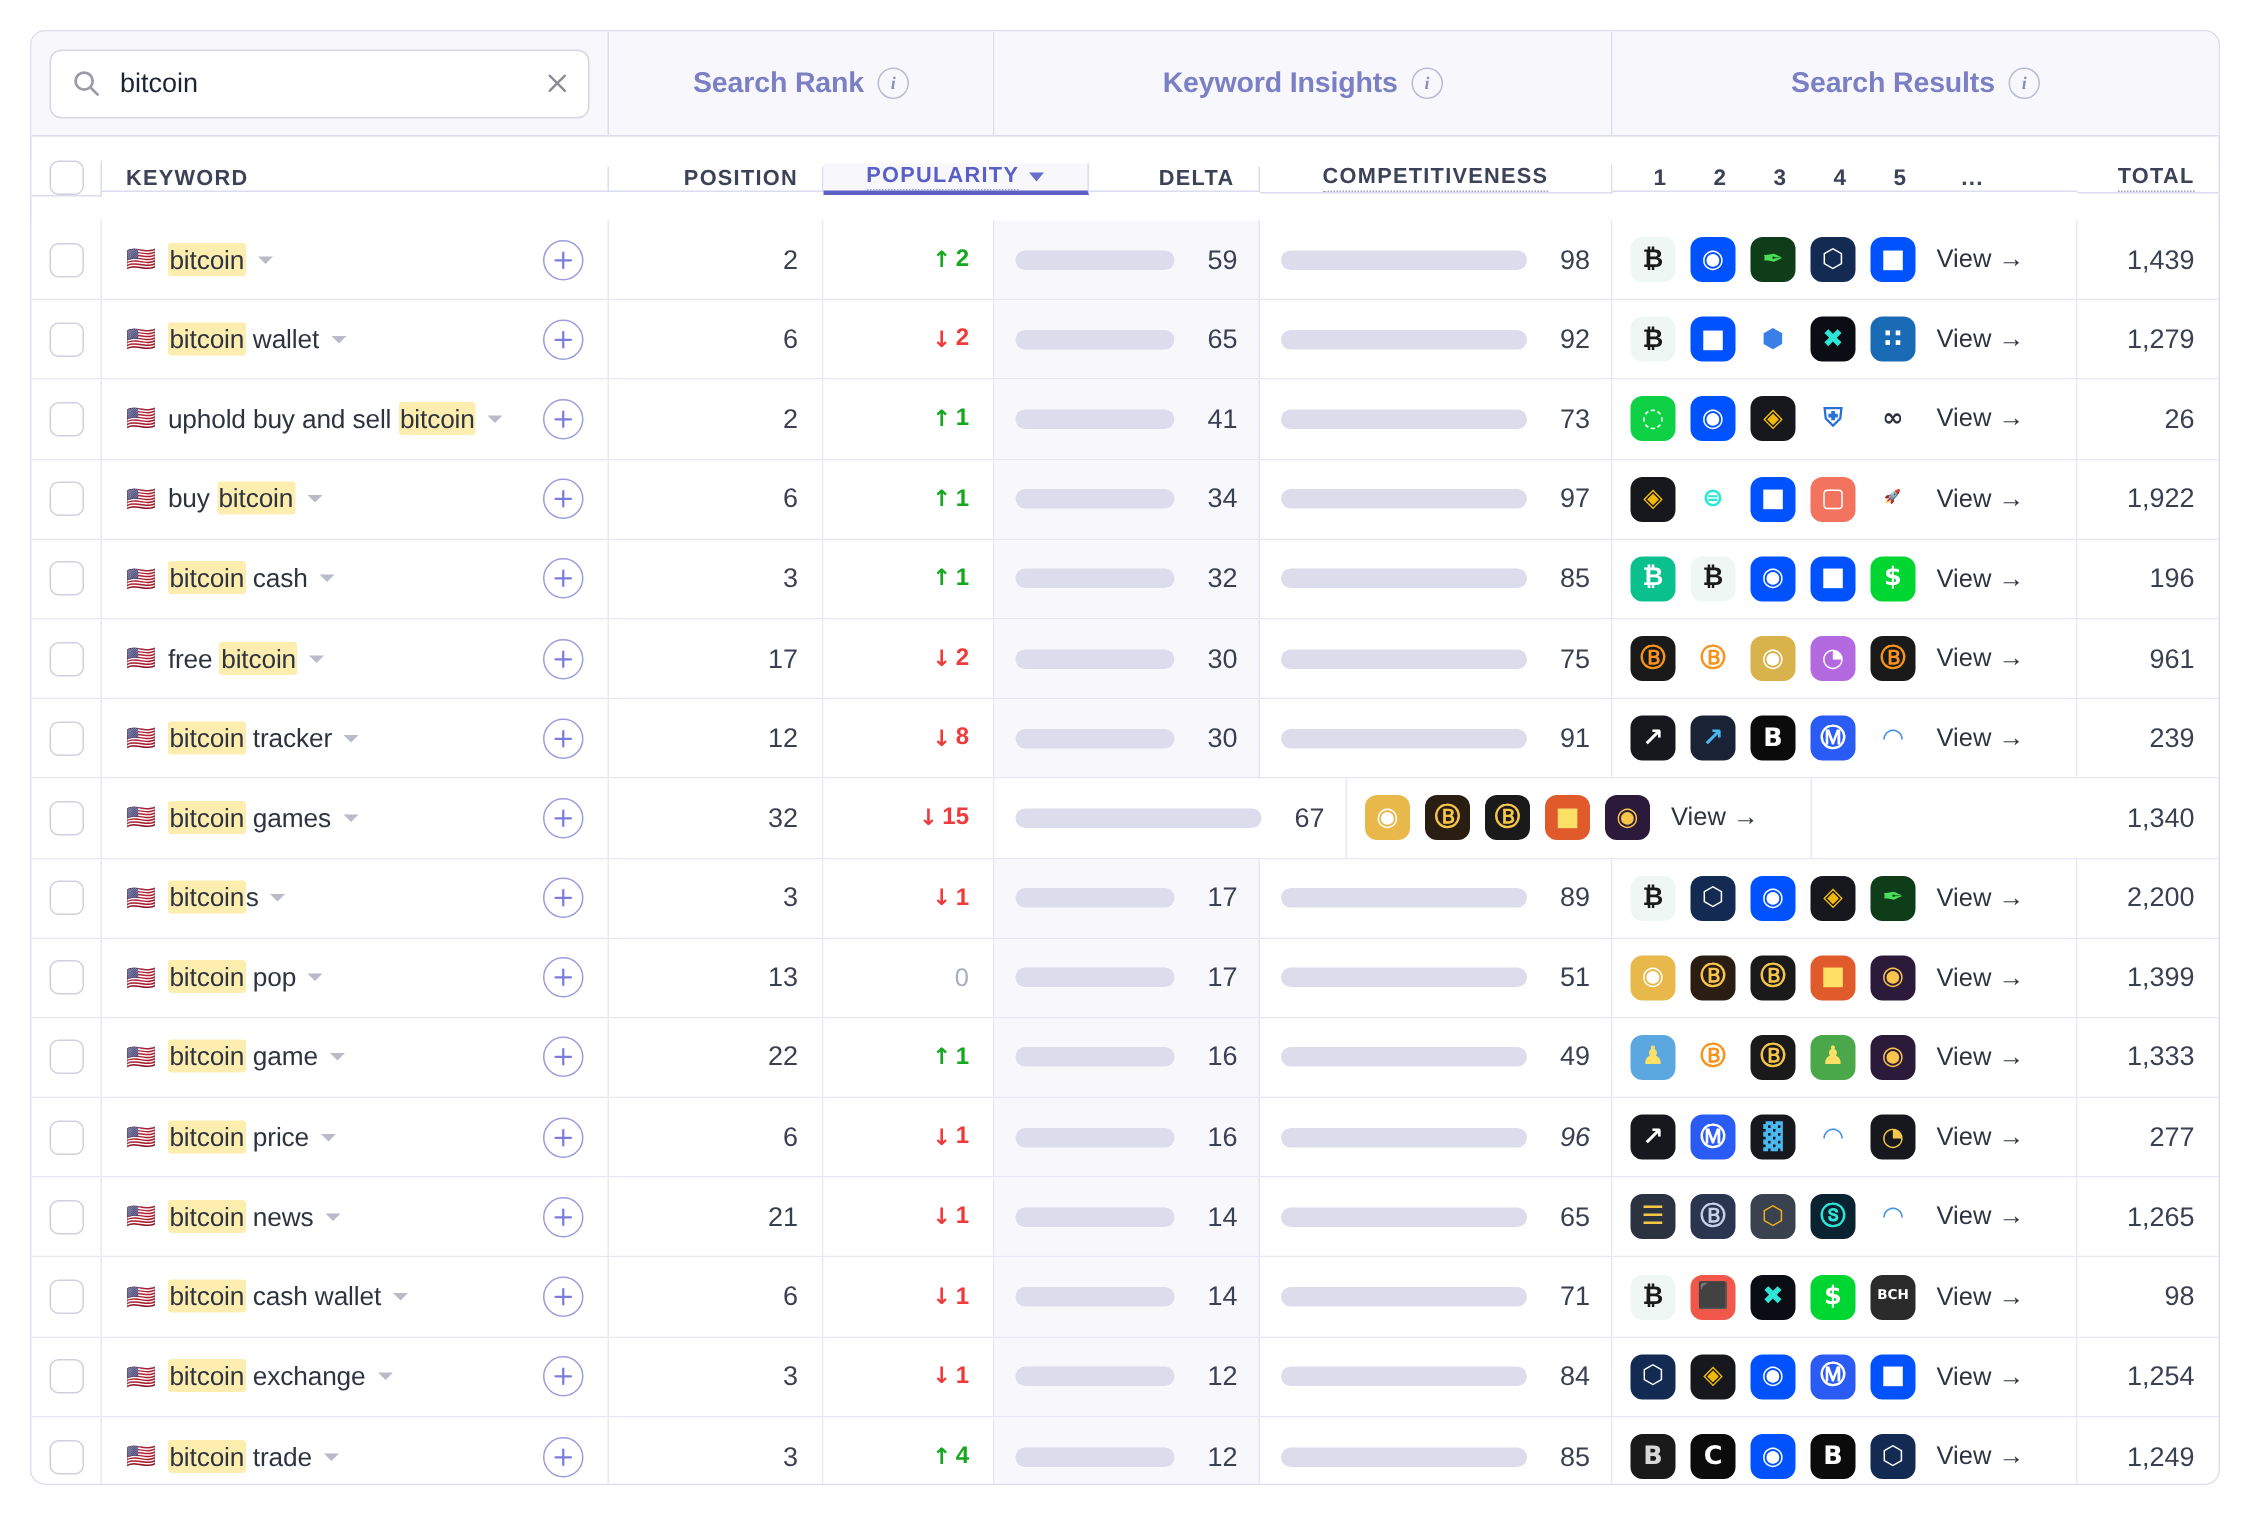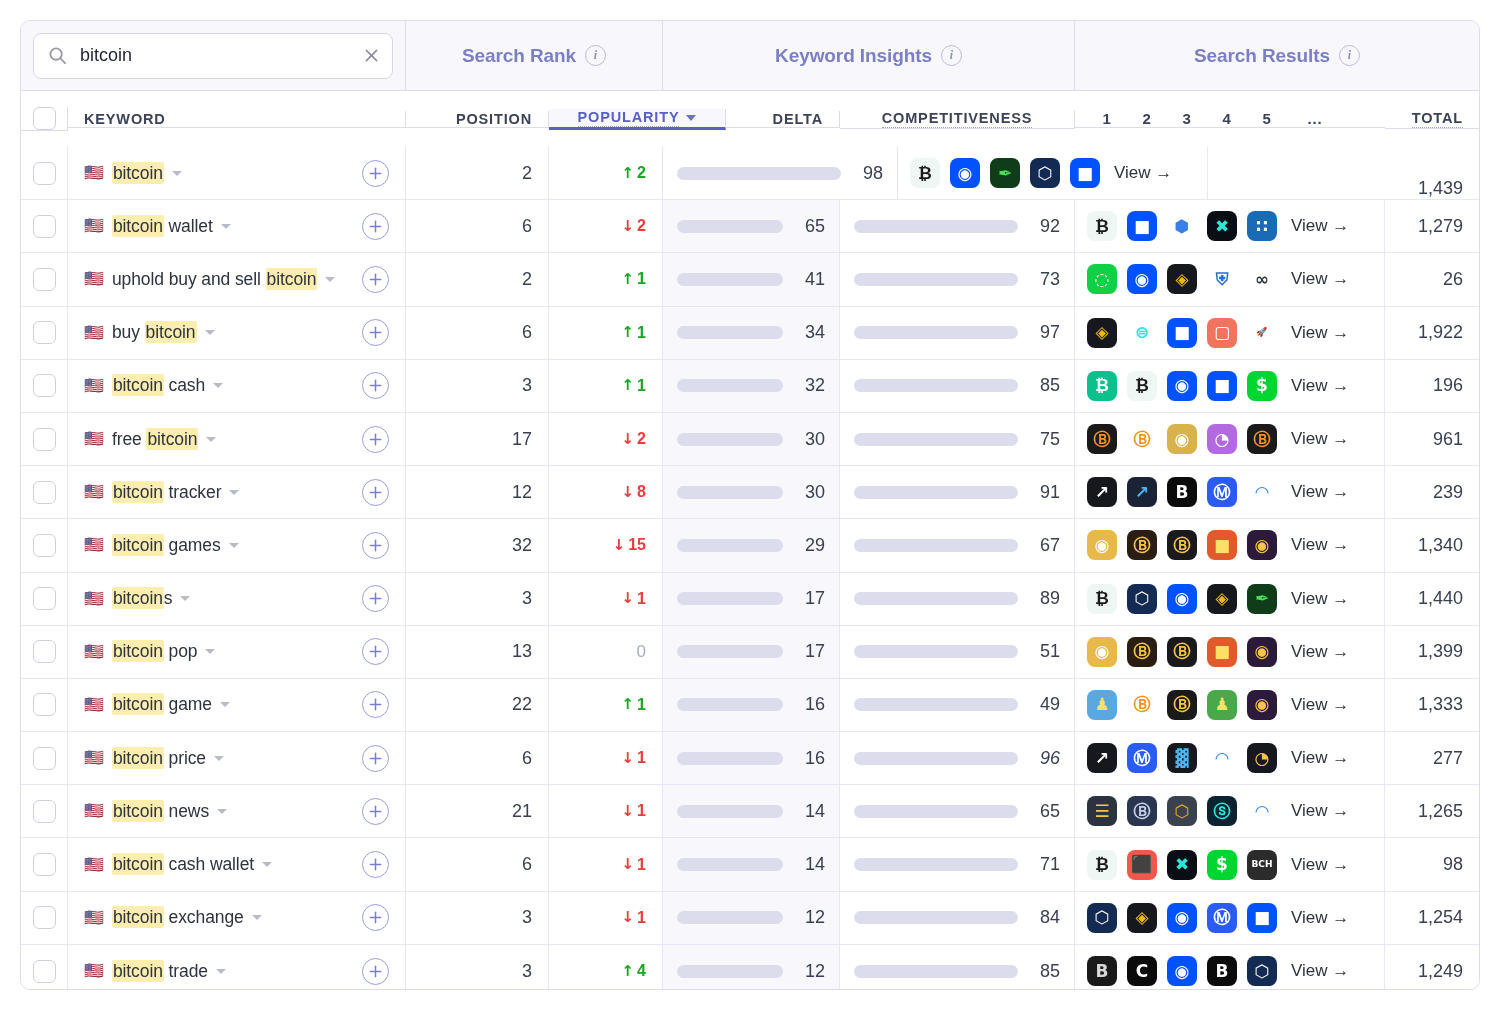--- a/index.html
+++ b/index.html
@@ -271,37 +271,43 @@
         </div>
         <div class="cell right" style="width: 143px;">
           <span class="num">2</span>
         </div>
         <div class="cell right" style="width: 114px;">
           <span class="delta up">
             <span class="arrow">↑</span>
             <span>2</span>
           </span>
         </div>
+        <div class="cell tinted" style="width: 177px; padding: 0px 14px;">
+          <div class="bar-wrap">
+            <span class="bar-track"><span class="bar-fill" style="width:59%"></span></span>
+            <span class="bar-val">59</span>
+          </div>
+        </div>
         <div class="cell" style="width: 235px; padding: 0px 14px;">
           <div class="bar-wrap">
             <span class="bar-track"><span class="bar-fill" style="width:98%"></span></span>
             <span class="bar-val">98</span>
           </div>
         </div>
         <div class="cell" style="width: 310px; padding: 0px 12px;">
           <div class="icons">
             <span class="appicon" style="background:#eef7f3;color:#1a1a1a;font-size:17px">₿</span>
             <span class="appicon" style="background:#0052ff;color:#ffffff;font-size:17px">◉</span>
             <span class="appicon" style="background:#0f3d1a;color:#4ade5b;font-size:17px">✒</span>
             <span class="appicon" style="background:#132a53;color:#ffffff;font-size:17px">⬡</span>
             <span class="appicon" style="background:#0052ff;color:#ffffff;font-size:17px">■</span>
           </div>
           <span class="view-link">View →</span>
         </div>
-        <div class="cell nb right" style="flex: 1 1 auto; align-items: flex-end;">
+        <div class="cell nb right" style="flex: 1 1 auto;">
           <span class="num">1,439</span>
         </div>
       </div>
       <div class="row">
         <div class="cell c-check" style="width: 47px;">
           <span class="checkbox"></span>
         </div>
         <div class="cell" style="width: 338px;">
           <div class="kw-inner">
             <span class="flag">🇺🇸</span>
@@ -629,26 +635,20 @@
         </div>
         <div class="cell right" style="width: 143px;">
           <span class="num">32</span>
         </div>
         <div class="cell right" style="width: 114px;">
           <span class="delta down">
             <span class="arrow">↓</span>
             <span>15</span>
           </span>
         </div>
-        <div class="cell tinted" style="width: 177px; padding: 0px 14px;">
-          <div class="bar-wrap">
-            <span class="bar-track"><span class="bar-fill" style="width:29%"></span></span>
-            <span class="bar-val">29</span>
-          </div>
-        </div>
         <div class="cell" style="width: 235px; padding: 0px 14px;">
           <div class="bar-wrap">
             <span class="bar-track"><span class="bar-fill" style="width:67%"></span></span>
             <span class="bar-val">67</span>
           </div>
         </div>
         <div class="cell" style="width: 310px; padding: 0px 12px;">
           <div class="icons">
             <span class="appicon" style="background:#e8b84a;color:#ffffff;font-size:17px">◉</span>
             <span class="appicon" style="background:#2a1d12;color:#f7c54a;font-size:17px">Ⓑ</span>
@@ -704,21 +704,21 @@
           <div class="icons">
             <span class="appicon" style="background:#eef7f3;color:#1a1a1a;font-size:17px">₿</span>
             <span class="appicon" style="background:#132a53;color:#ffffff;font-size:17px">⬡</span>
             <span class="appicon" style="background:#0052ff;color:#ffffff;font-size:17px">◉</span>
             <span class="appicon" style="background:#16181d;color:#f0b90b;font-size:17px">◈</span>
             <span class="appicon" style="background:#0f3d1a;color:#4ade5b;font-size:17px">✒</span>
           </div>
           <span class="view-link">View →</span>
         </div>
         <div class="cell nb right" style="flex: 1 1 auto;">
-          <span class="num">1,440</span>
+          <span class="num">2,200</span>
         </div>
       </div>
       <div class="row">
         <div class="cell c-check" style="width: 47px;">
           <span class="checkbox"></span>
         </div>
         <div class="cell" style="width: 338px;">
           <div class="kw-inner">
             <span class="flag">🇺🇸</span>
             <span class="kw-text"><span class="hl">bitcoin</span> pop</span>

